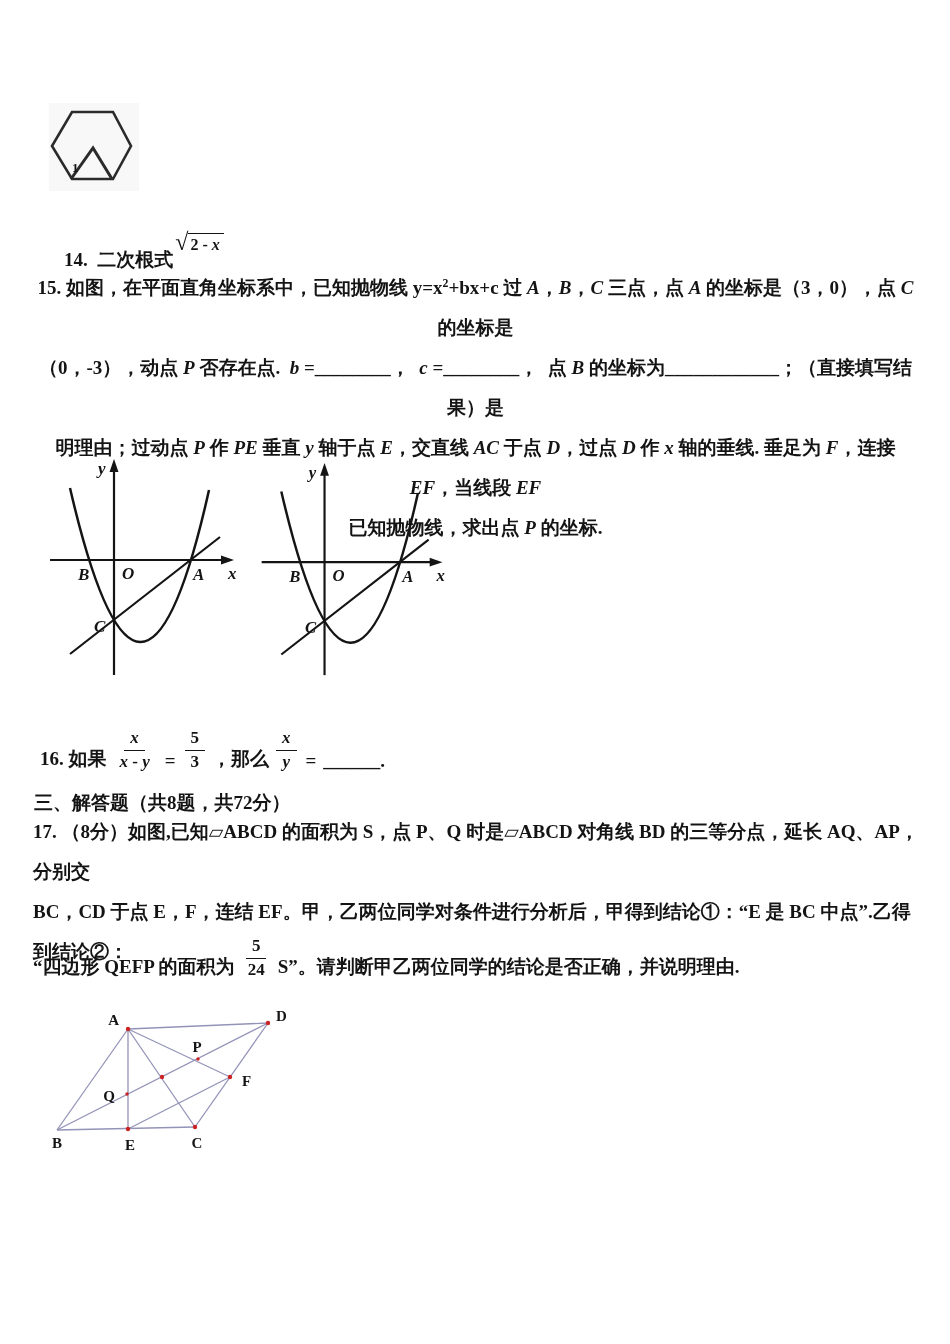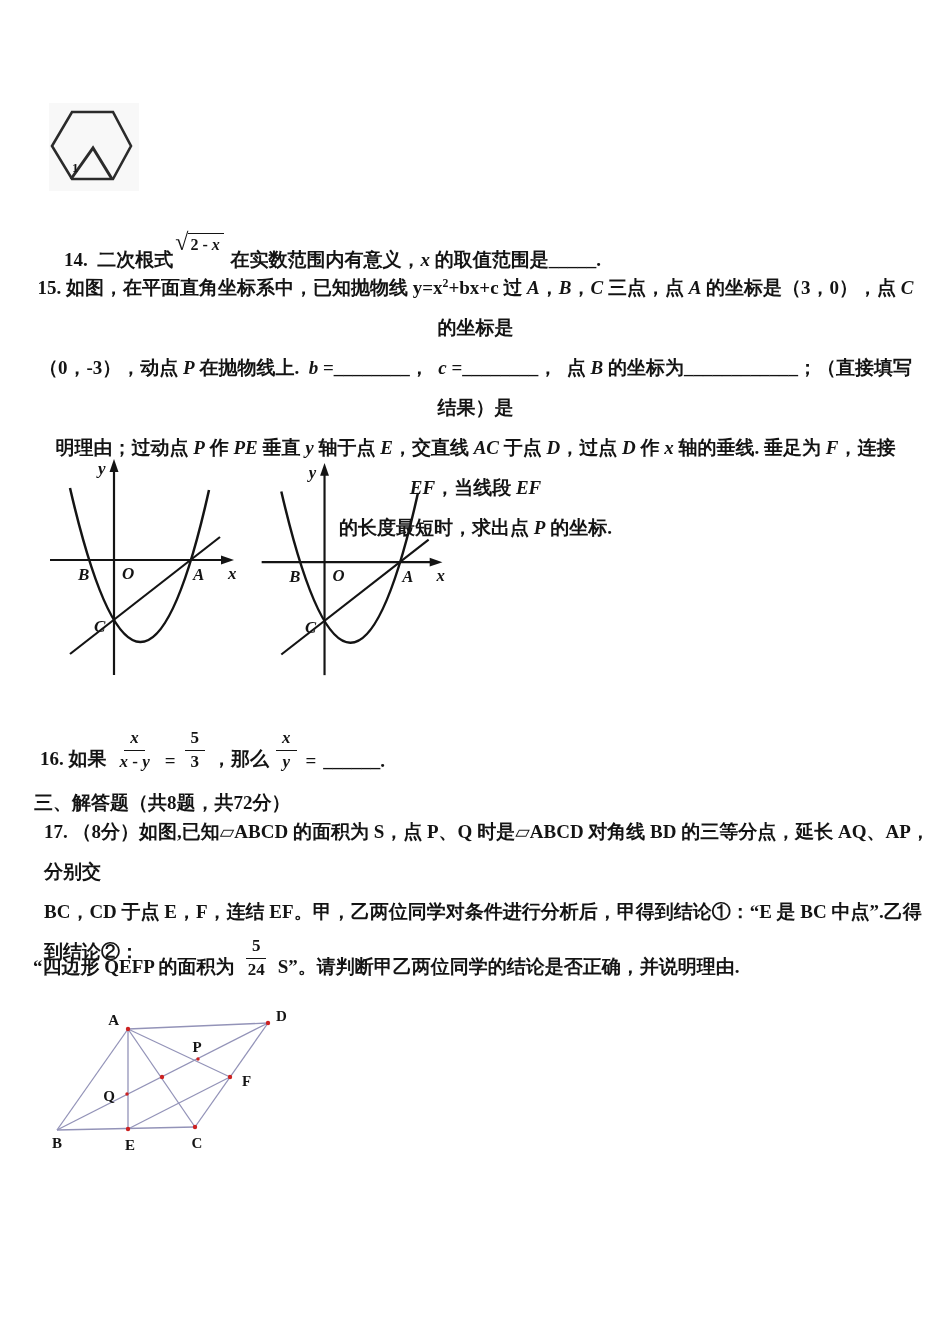--- a/index.html
+++ b/index.html
@@ -37,28 +37,28 @@
 
   <div class="figbox hexbg" style="left:49px;top:103px;width:90px;height:88px;">
     <svg width="90" height="88" viewBox="0 0 90 88">
       <polygon points="23,9 64,9 82,43 64,76 23,76 3,43" fill="none" stroke="#2b2b2b" stroke-width="2.6"></polygon>
       <polyline points="22,76 44,45 63,76" fill="none" stroke="#2b2b2b" stroke-width="3"></polyline>
       <text x="23" y="69" font-size="13" fill="#141414">1</text>
     </svg>
   </div>
 
   <div class="tline" style="left:45px;top:200px;">
-    <span><span>14.  二次根式</span></span><span class="sqrt"><span class="sqrt-sign">√</span><span class="sqrt-body"><span>2 - </span><span class="it">x</span></span></span><span><span> 在实数范围内有意义，</span><span class="it">x</span><span> 的取值范围是_____.</span></span>
+    <span><span>14.  二次根式</span></span><span class="sqrt"><span class="sqrt-sign">√</span><span class="sqrt-body"><span>2 - </span><span class="it">x</span></span></span>
   </div>
 
   <div class="para" style="left:33px;top:268px;width:885px;text-align:center;">
     <div class="pline"><span>15. 如图，在平面直角坐标系中，已知抛物线 y=x</span><span class="sup">2</span><span>+bx+c 过 </span><span class="it">A</span><span>，</span><span class="it">B</span><span>，</span><span class="it">C</span><span> 三点，点 </span><span class="it">A</span><span> 的坐标是（3，0），点 </span><span class="it">C</span><span> 的坐标是</span></div>
-    <div class="pline"><span>（0，-3），动点 </span><span class="it">P</span><span> 在抛物线上.  </span><span class="it">b</span><span> =________，  </span><span class="it">c</span><span> =________，  点 </span><span class="it">B</span><span> 的坐标为____________；（直接填写结果）是</span></div>
+    <div class="pline"><span>（0，-3），动点 </span><span class="it">P</span><span> 否存在点.  </span><span class="it">b</span><span> =________，  </span><span class="it">c</span><span> =________，  点 </span><span class="it">B</span><span> 的坐标为____________；（直接填写结果）是</span></div>
     <div class="pline"><span>明理由；过动点 </span><span class="it">P</span><span> 作 </span><span class="it">PE</span><span> 垂直 </span><span class="it">y</span><span> 轴于点 </span><span class="it">E</span><span>，交直线 </span><span class="it">AC</span><span> 于点 </span><span class="it">D</span><span>，过点 </span><span class="it">D</span><span> 作 </span><span class="it">x</span><span> 轴的垂线. 垂足为 </span><span class="it">F</span><span>，连接 </span><span class="it">EF</span><span>，当线段 </span><span class="it">EF</span></div>
-    <div class="pline"><span>的长度最短时，求出点 </span><span class="it">P</span><span> 的坐标.</span></div>
+    <div class="pline"><span>已知抛物线，求出点 </span><span class="it">P</span><span> 的坐标.</span></div>
   </div>
 
   <div class="figbox" style="left:42px;top:455px;">
     <svg width="205" height="228" viewBox="0 0 205 228">
       <line x1="72" y1="12" x2="72" y2="220" stroke="#141414" stroke-width="2.2"></line>
       <polygon points="72,4 67.5,17 76.5,17" fill="#141414"></polygon>
       <line x1="8" y1="105" x2="184" y2="105" stroke="#141414" stroke-width="2.2"></line>
       <polygon points="192,105 179,100.5 179,109.5" fill="#141414"></polygon>
       <path d="M 28 33 Q 99 340 167 35" fill="none" stroke="#141414" stroke-width="2.5"></path>
       <line x1="28" y1="199" x2="178" y2="82" stroke="#141414" stroke-width="2.2"></line>
@@ -94,21 +94,21 @@
     <span class="eq">=</span>
     <span class="frac"><span class="num"><span>5</span></span><span class="den"><span>3</span></span></span>
     <span><span>，那么</span></span>
     <span class="frac"><span class="num"><span class="it">x</span></span><span class="den"><span class="it">y</span></span></span>
     <span class="eq">=</span>
     <span> ______.</span>
   </div>
 
   <div class="tline" style="left:34px;top:783px;">三、解答题（共8题，共72分）</div>
 
-  <div class="para" style="left:44px;top:812px;width:890px;">
+  <div class="para" style="left:33px;top:812px;width:890px;">
     <div class="pline"><span>17. （8分）如图,已知▱ABCD 的面积为 S，点 P、Q 时是▱ABCD 对角线 BD 的三等分点，延长 AQ、AP，分别交</span></div>
     <div class="pline"><span>BC，CD 于点 E，F，连结 EF。甲，乙两位同学对条件进行分析后，甲得到结论①：“E 是 BC 中点”.乙得到结论②：</span></div>
   </div>
 
   <div class="mathline" style="left:33px;top:905px;height:75px;">
     <span><span>“四边形 QEFP 的面积为</span></span>
     <span class="frac"><span class="num"><span>5</span></span><span class="den"><span>24</span></span></span>
     <span><span>S”。请判断甲乙两位同学的结论是否正确，并说明理由.</span></span>
   </div>
 

